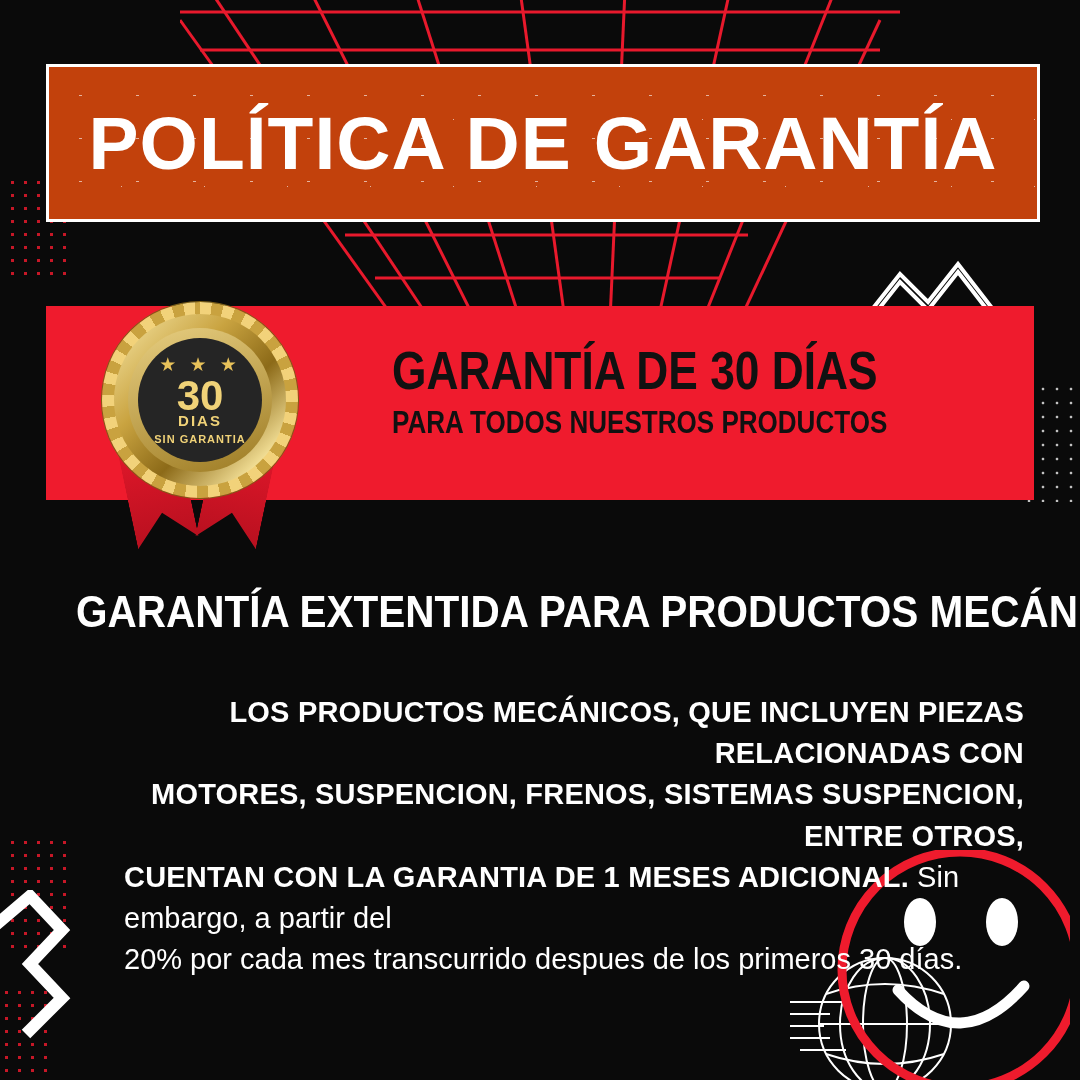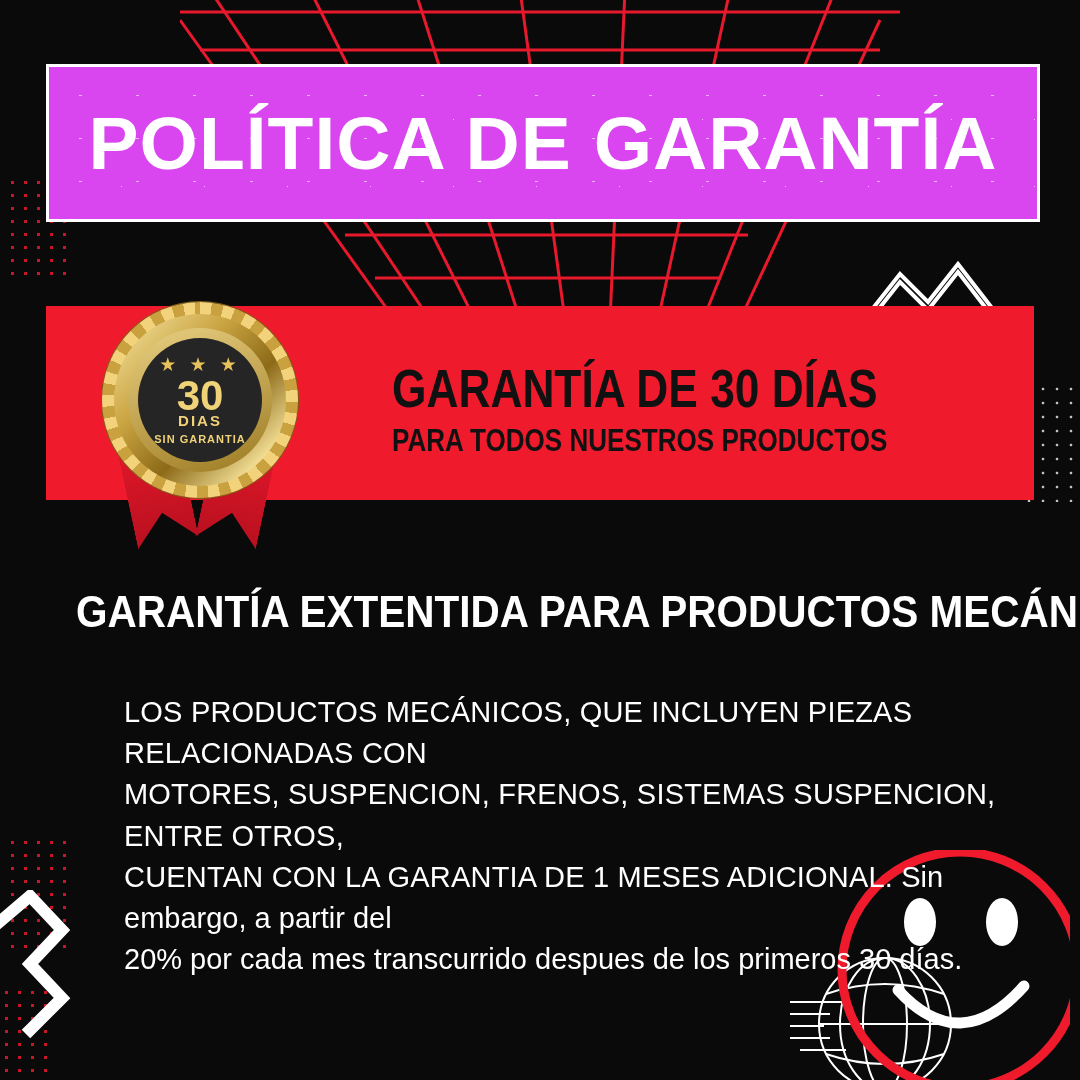--- a/index.html
+++ b/index.html
@@ -59,21 +59,21 @@
   }
 
   
   .title-box {
     position: absolute;
     left: 46px;
     top: 64px;
     width: 988px;
     height: 152px;
     border: 3px solid #ffffff;
-    background: #d946ef;
+    background: #c2410c;
     display: flex;
     align-items: center;
     justify-content: center;
     overflow: hidden;
   }
   .title-text {
     position: relative;
     color: #ffffff;
     font-size: 75px;
     font-weight: 700;
@@ -87,21 +87,21 @@
     position: absolute;
     left: 46px;
     top: 306px;
     width: 988px;
     height: 194px;
     background: #ef1b2d;
   }
   .band-texts {
     position: absolute;
     left: 392px;
-    top: 360px;
+    top: 342px;
     width: 640px;
   }
   .band-title {
     color: #111111;
     font-size: 54px;
     font-weight: 700;
     letter-spacing: 0px;
     line-height: 1.05;
     transform: scaleX(.82);
     transform-origin: left center;
@@ -234,22 +234,23 @@
   .body-copy {
     position: absolute;
     left: 124px;
     top: 692px;
     width: 900px;
     color: #ffffff;
     font-size: 29px;
     line-height: 1.42;
   }
   .body-copy .cap {
-    font-weight: 400;
+    font-weight: 700;
     letter-spacing: .2px;
+    text-align: right;
   }
   .body-copy .low {
     font-weight: 400;
   }
 
   
   .smiley {
     position: absolute;
     right: 10px;
     bottom: 0px;

